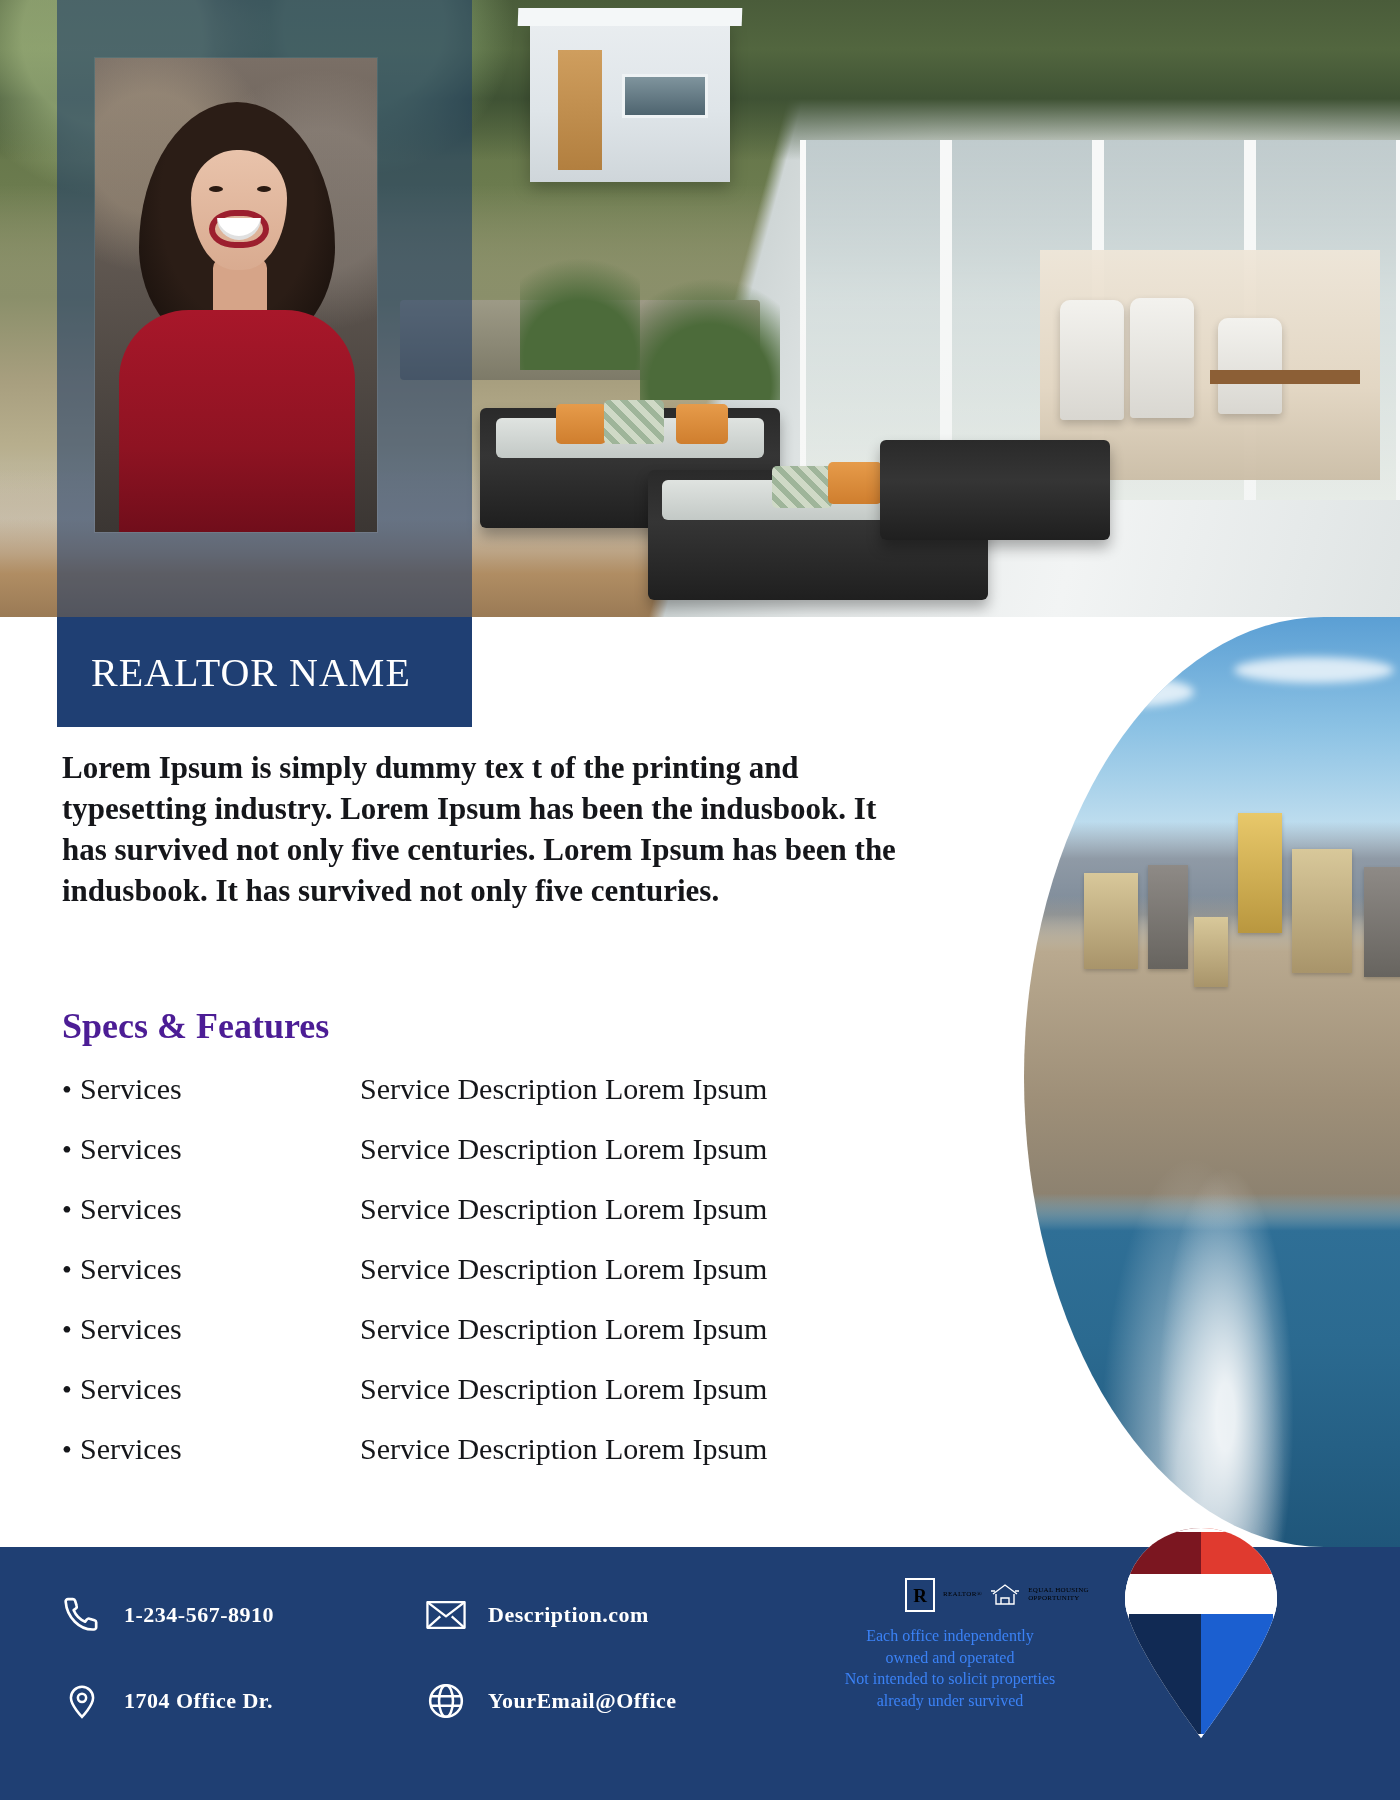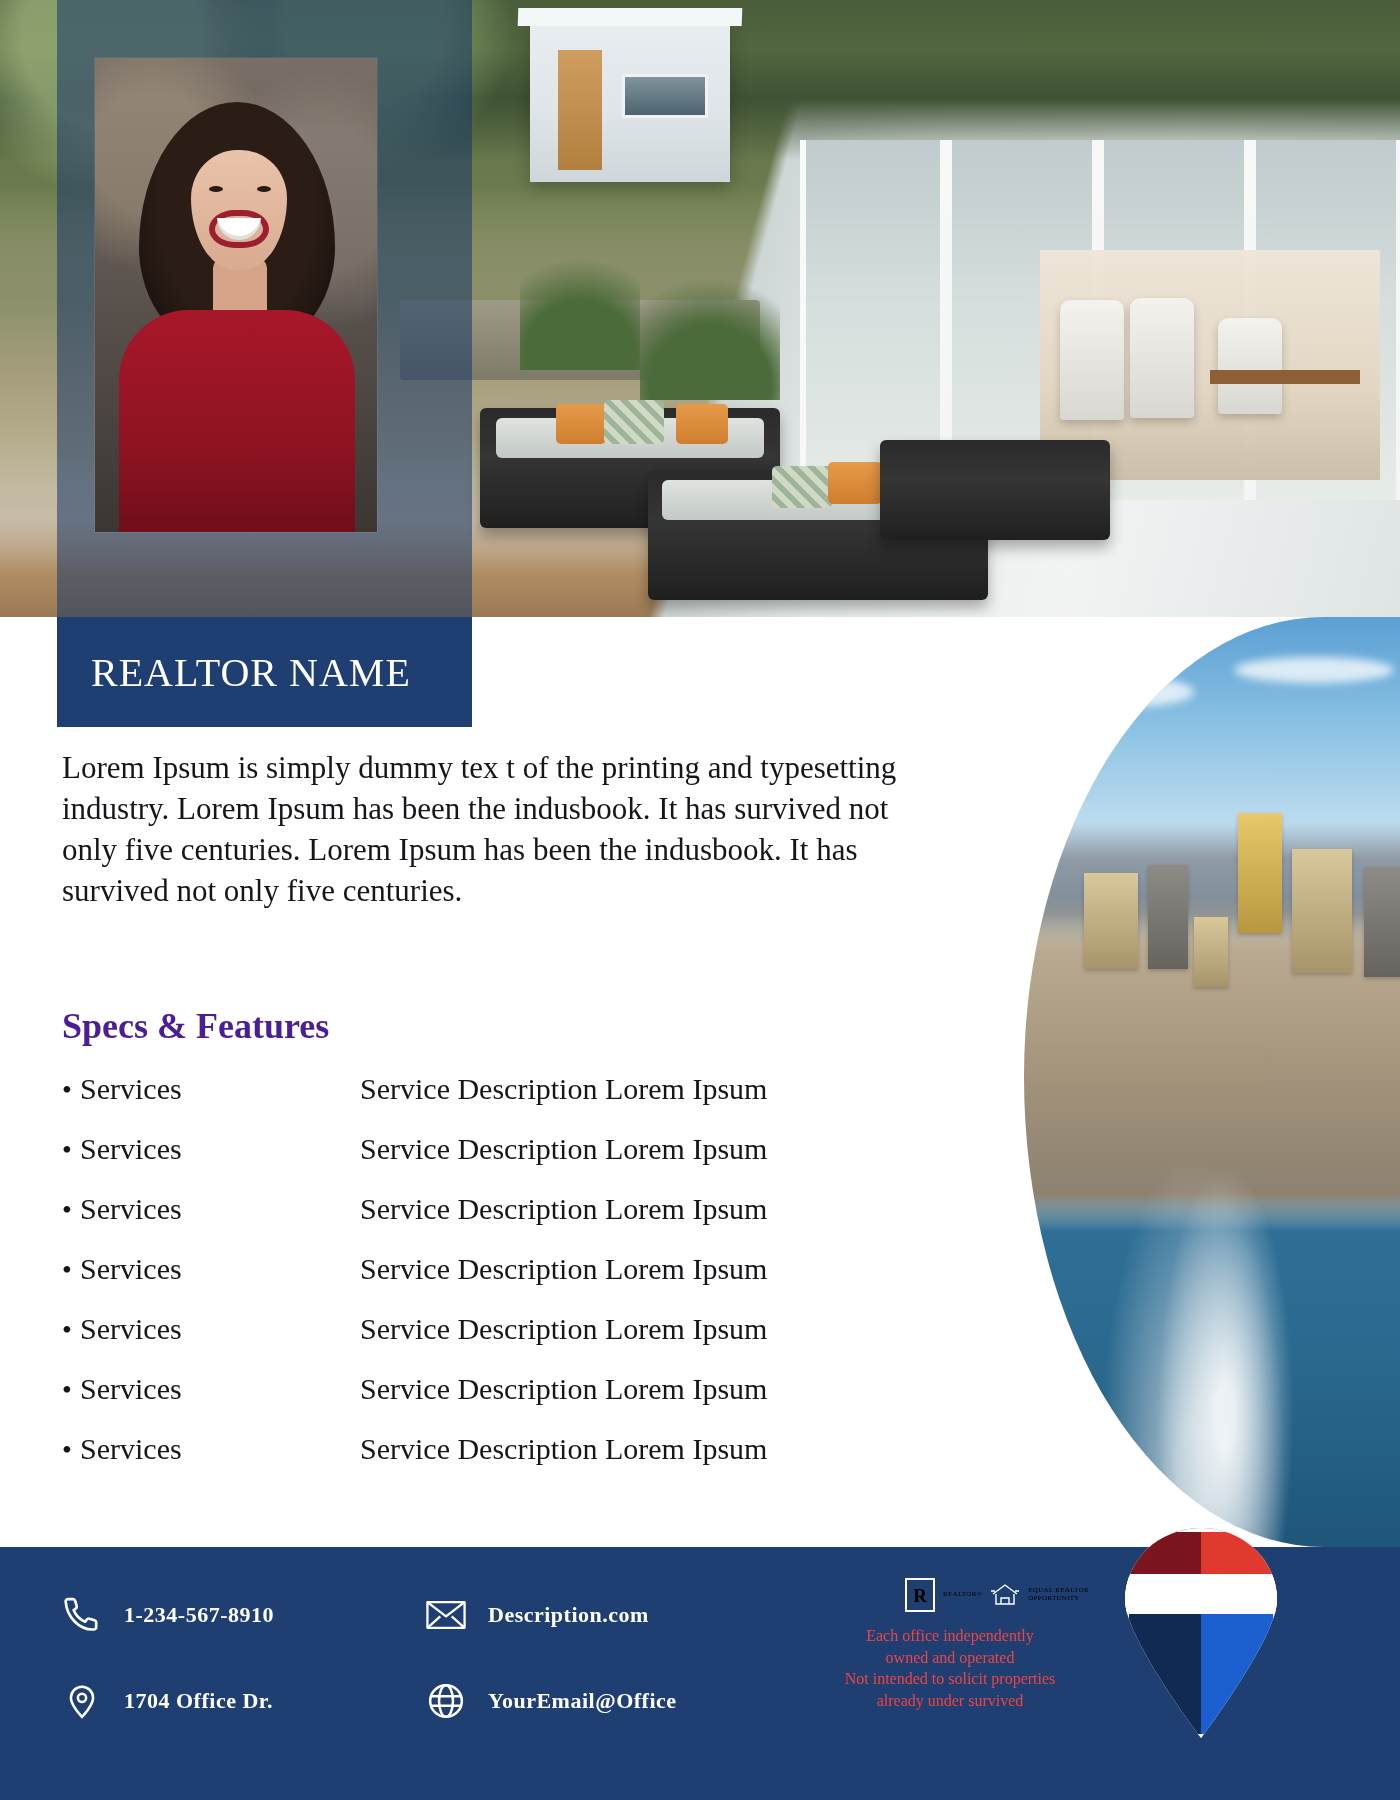--- a/index.html
+++ b/index.html
@@ -198,20 +198,21 @@
   }
 
   
   .intro {
     position: absolute;
     left: 62px; top: 748px;
     width: 840px;
     font-size: 31px;
     line-height: 1.32;
     color: #15161a;
+    font-weight: bold;
   }
   .specs-title {
     position: absolute;
     left: 62px; top: 1005px;
     font-size: 36px;
     font-weight: bold;
     color: #4c1d95;
   }
   .specs-list {
     position: absolute;
@@ -297,21 +298,21 @@
   }
   .ficon svg { display:block; }
 
   .disclaimer {
     position:absolute;
     left: 800px; top: 1625px;
     width: 300px;
     text-align:center;
     font-size: 16px;
     line-height: 1.35;
-    color: #ef4444;
+    color: #3b82f6;
   }
   .logos-row {
     position:absolute;
     left: 905px; top: 1578px;
     display:flex; align-items:center; gap: 8px;
   }
   .realtor-r {
     width: 26px; height: 30px;
     border: 2px solid #ffffff;
     display:flex; align-items:center; justify-content:center;
@@ -519,21 +520,21 @@
     </div>
     <span class="eho">
       <svg width="30" height="26" viewBox="0 0 30 26" fill="none" stroke="#ffffff" stroke-width="1.4">
         <path d="M3 12L15 3l12 9"></path>
         <path d="M6 12v10h18V12"></path>
         <path d="M11 22v-6h8v6"></path>
         <path d="M1 9h4M25 9h4"></path>
       </svg>
     </span>
     <div style="display:flex; flex-direction:column; align-items:flex-start;">
-      <div class="logo-text">EQUAL REALTOR</div>
+      <div class="logo-text">EQUAL HOUSING</div>
       <div class="logo-text">OPPORTUNITY</div>
     </div>
   </div>
 
   <div class="disclaimer">
     <div>Each office independently</div>
     <div>owned and operated</div>
     <div>Not intended to solicit properties</div>
     <div>already under survived</div>
   </div>

